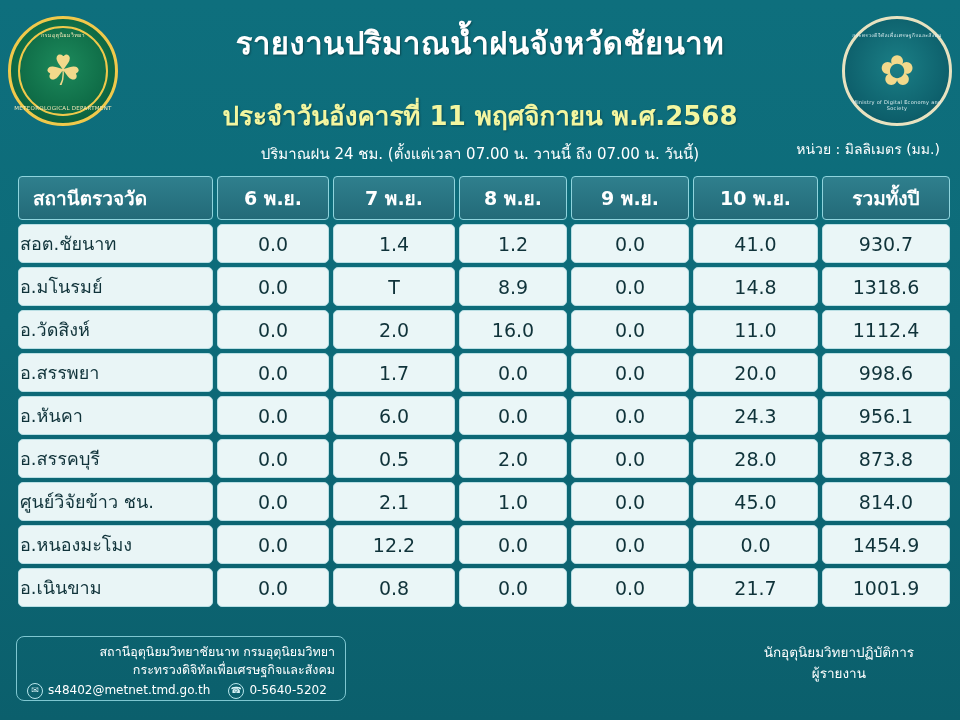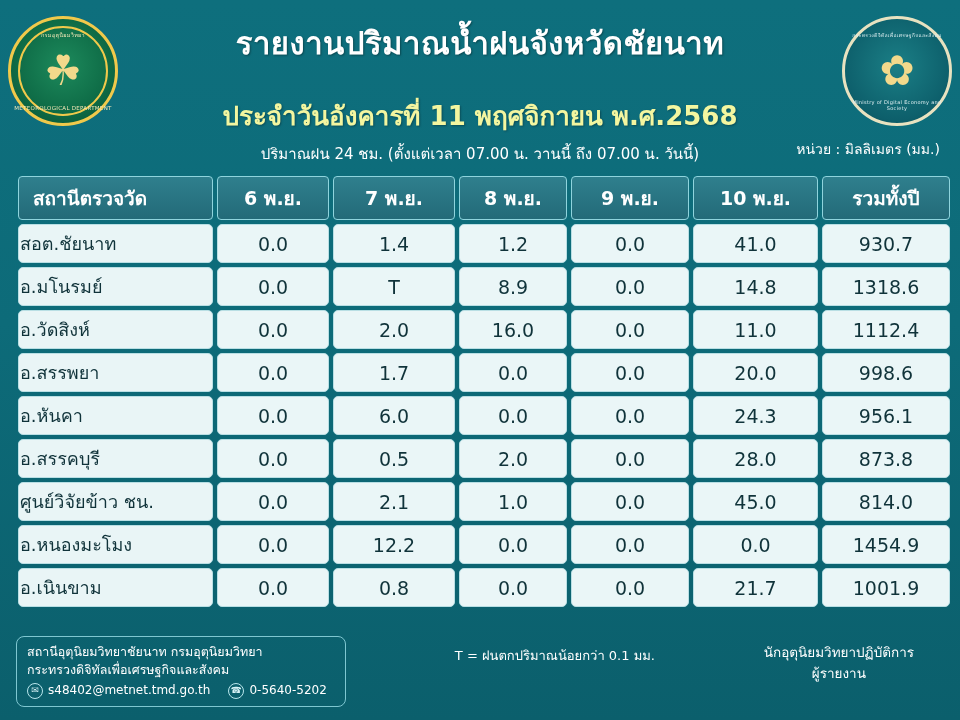--- a/index.html
+++ b/index.html
@@ -141,24 +141,25 @@
   }
   .footer-grid {
     display: flex;
     justify-content: space-between;
     align-items: flex-start;
     height: 100%;
   }
   .foot-left {
     border: 1.5px solid #7fc7d1;
     border-radius: 8px;
-    padding: 6px 10px 6px 10px;
+    padding: 6px 10px 0 10px;
     font-size: 12.5px;
     line-height: 1.45;
     min-width: 330px;
+    text-align: right;
   }
   .contact-row {
     display: flex;
     gap: 18px;
     align-items: center;
     margin-top: 3px;
     font-size: 12px;
   }
   .contact-item { display: flex; align-items: center; gap: 5px; }
   .ico {
@@ -325,21 +326,20 @@
             <span>s48402@metnet.tmd.go.th</span>
           </div>
           <div class="contact-item">
             <span class="ico">☎</span>
             <span>0-5640-5202</span>
           </div>
         </div>
       </div>
 
       <div class="foot-mid">
-        <div>T = ฝนตกปริมาณน้อยกว่า 0.1 มม.</div>
       </div>
 
       <div class="foot-right">
         <div>นักอุตุนิยมวิทยาปฏิบัติการ</div>
         <div>ผู้รายงาน</div>
       </div>
 
     </div>
   </div>
 

